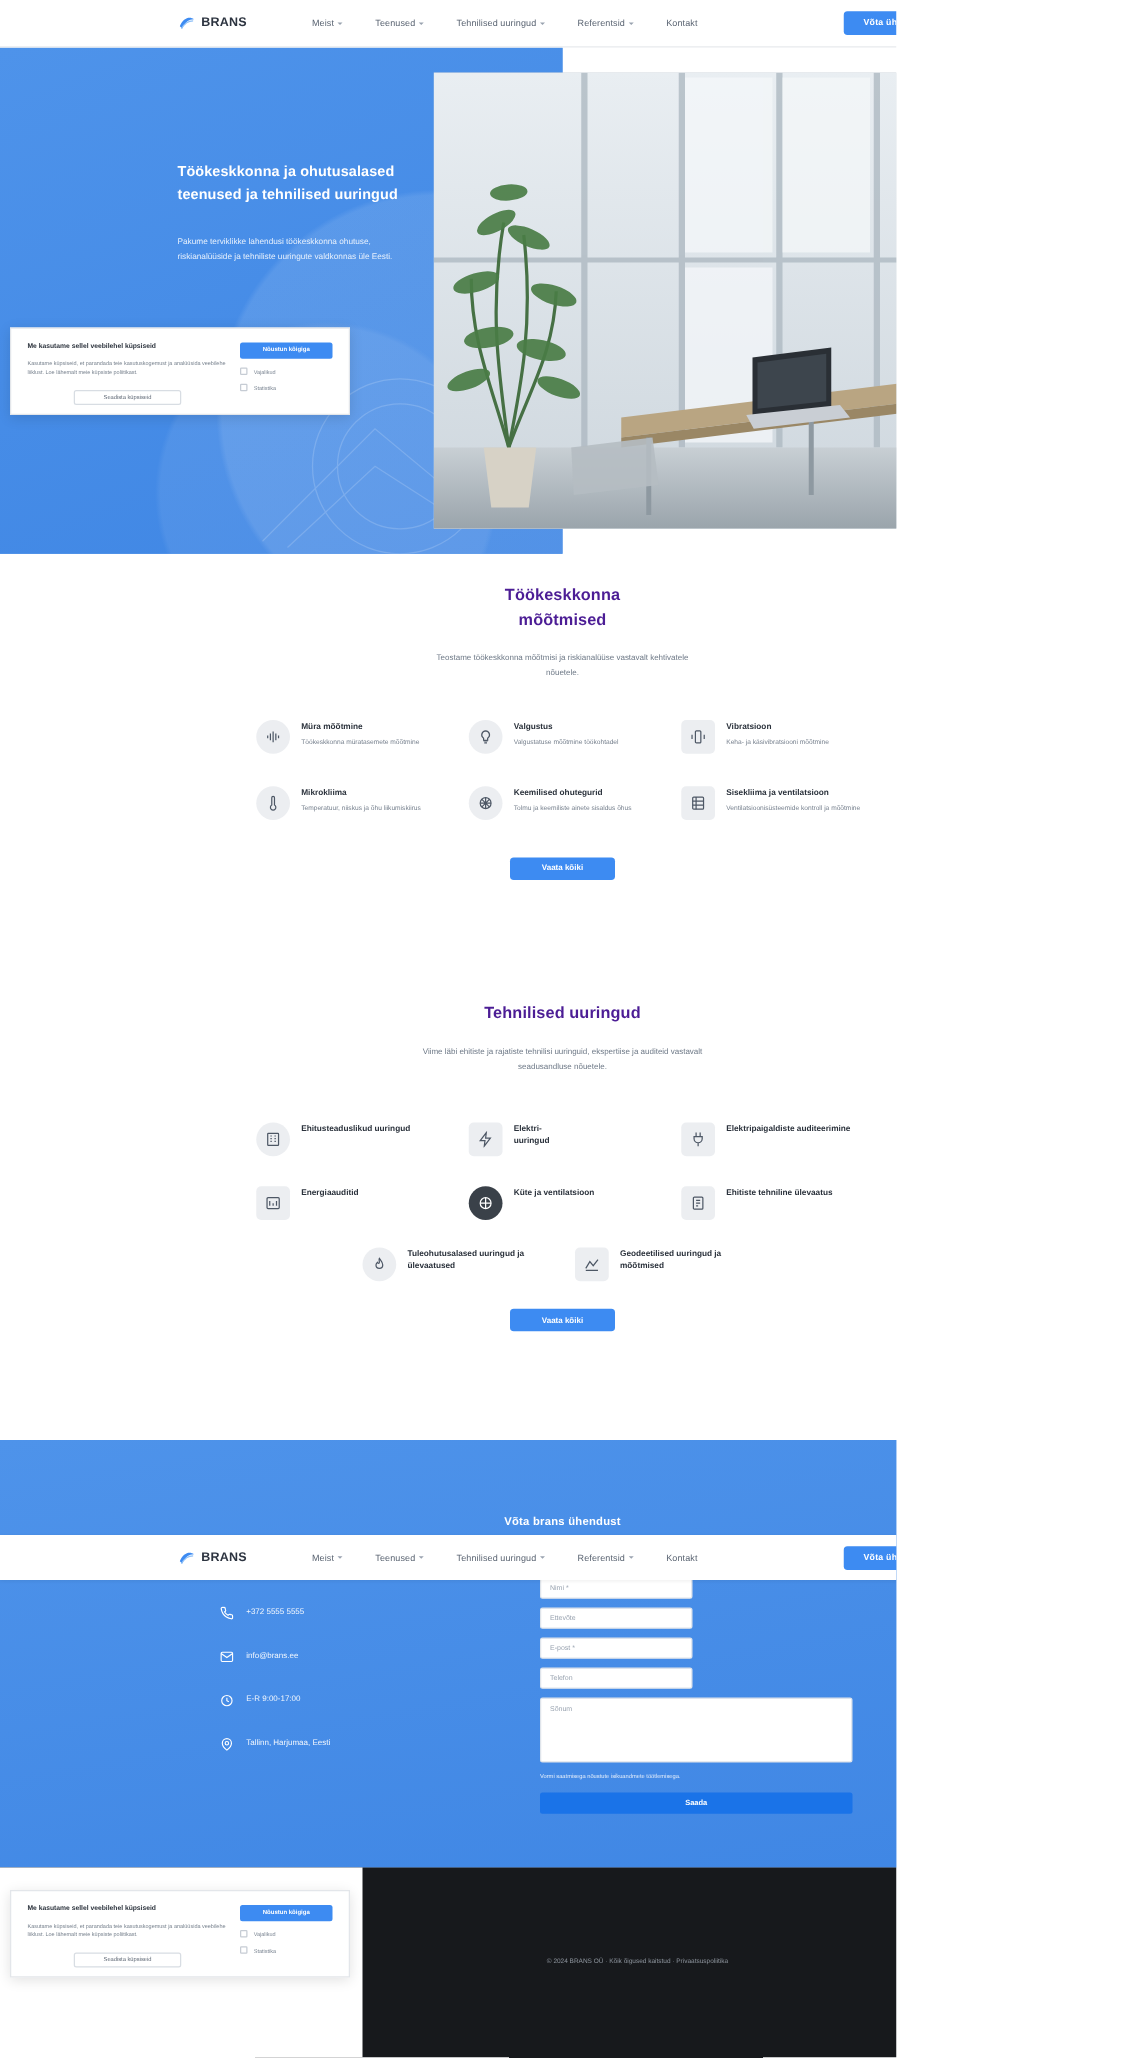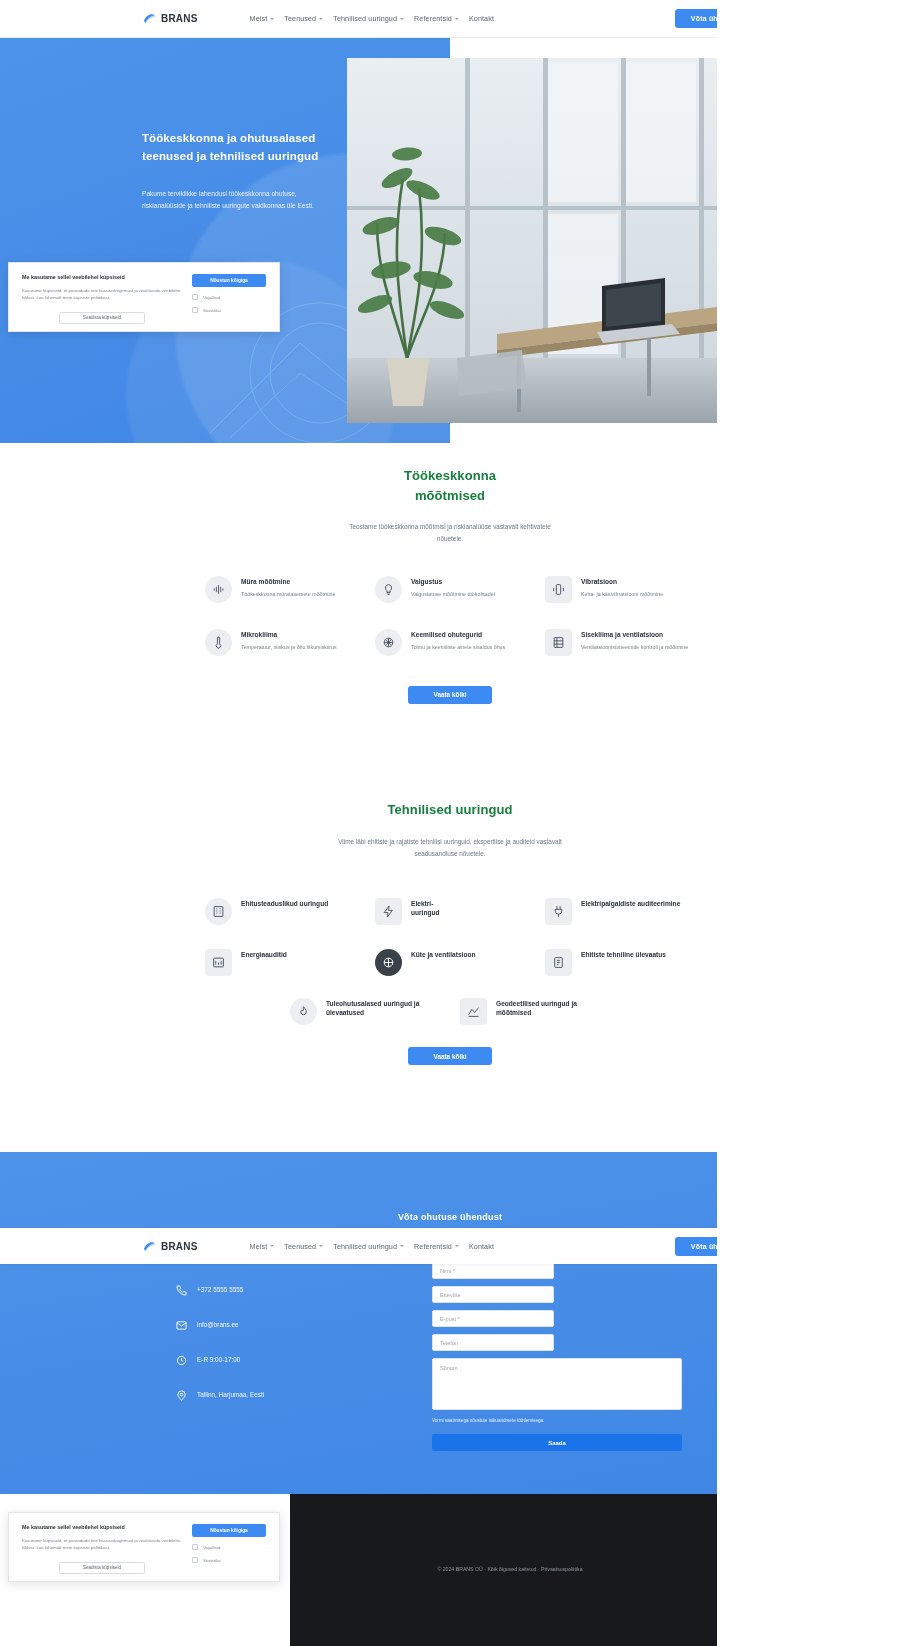--- a/index.html
+++ b/index.html
@@ -15,21 +15,21 @@
 
   
   .site-header {
     position: absolute; top: 0; left: 0; width: 900px; height: 38px;
     background: #ffffff; border-bottom: 1px solid #e8eaed;
     display: flex; align-items: center; z-index: 40;
   }
   .brand { display: flex; align-items: center; gap: 4px; margin-left: 142px; }
   .brand-mark { width: 15px; height: 15px; position: relative; }
   .brand-name { font-size: 10px; font-weight: 700; color: #2d3440; letter-spacing: .2px; }
-  .nav { display: flex; align-items: center; gap: 10px; margin-left: 52px; }
+  .nav { display: flex; align-items: center; gap: 26px; margin-left: 52px; }
   .nav-item {
     font-size: 7.2px; color: #5a6472; white-space: nowrap;
     display: flex; align-items: center; gap: 3px; letter-spacing: .1px;
   }
   .caret { width: 0; height: 0; border-left: 2.2px solid transparent;
            border-right: 2.2px solid transparent; border-top: 2.6px solid #9aa3b0; }
   .header-cta {
     margin-left: auto; margin-right: 142px;
     background: #3d8bf2; color: #fff; font-size: 7px; font-weight: 600;
     border: none; border-radius: 3px; padding: 6px 16px; min-width: 82px;
@@ -78,21 +78,21 @@
   .flag-ee i { position: absolute; left: 0; width: 100%; height: 33.34%; display: block; }
   .flag-ee i.b { top: 0; background: #1d72c4; }
   .flag-ee i.k { top: 33.33%; background: #16181b; }
   .flag-ee i.w { top: 66.66%; background: #f3f4f5; }
   .eu-cell { display: flex; flex-direction: column; align-items: center; }
 
   
   .section { position: absolute; left: 0; width: 900px; background: #fff; }
   .sec-head { text-align: center; }
   .sec-title {
-    font-size: 13px; font-weight: 700; color: #15803d; line-height: 1.5;
+    font-size: 13px; font-weight: 700; color: #4c1d95; line-height: 1.5;
     letter-spacing: .1px;
   }
   .sec-desc {
     margin: 16px auto 0; max-width: 225px; font-size: 6.4px;
     line-height: 1.95; color: #6d7886; text-align: center;
   }
 
   .grid {
     display: grid; grid-template-columns: repeat(3, 150px);
     column-gap: 20px; row-gap: 26px;
@@ -537,21 +537,21 @@
         <div class="cell-body">
           <div class="cell-title" style="white-space:pre-line;">Geodeetilised uuringud ja mõõtmised</div>
         </div>
       </div>
     </div>
 
     <button class="sec-btn" style="margin-top:22px;">Vaata kõiki</button>
   </div>
 
   <div class="contact">
-    <div class="contact-title">Võta ohutuse ühendust</div>
+    <div class="contact-title">Võta brans ühendust</div>
 
     <div class="contact-left">
       <div class="c-item">
         <span class="c-ico">
           <svg width="11" height="11" viewBox="0 0 24 24" fill="none" stroke="currentColor" stroke-width="2">
             <path d="M22 16.9v3a2 2 0 0 1-2.2 2 19.8 19.8 0 0 1-8.6-3.1 19.5 19.5 0 0 1-6-6A19.8 19.8 0 0 1 2.1 4.2 2 2 0 0 1 4.1 2h3a2 2 0 0 1 2 1.7c.1 1 .4 2 .7 2.9a2 2 0 0 1-.4 2.1L8.1 9.9a16 16 0 0 0 6 6l1.2-1.2a2 2 0 0 1 2.1-.5c.9.3 1.9.6 2.9.7a2 2 0 0 1 1.7 2z"></path>
           </svg>
         </span>
         <span class="c-val">+372 5555 5555</span>
       </div>

